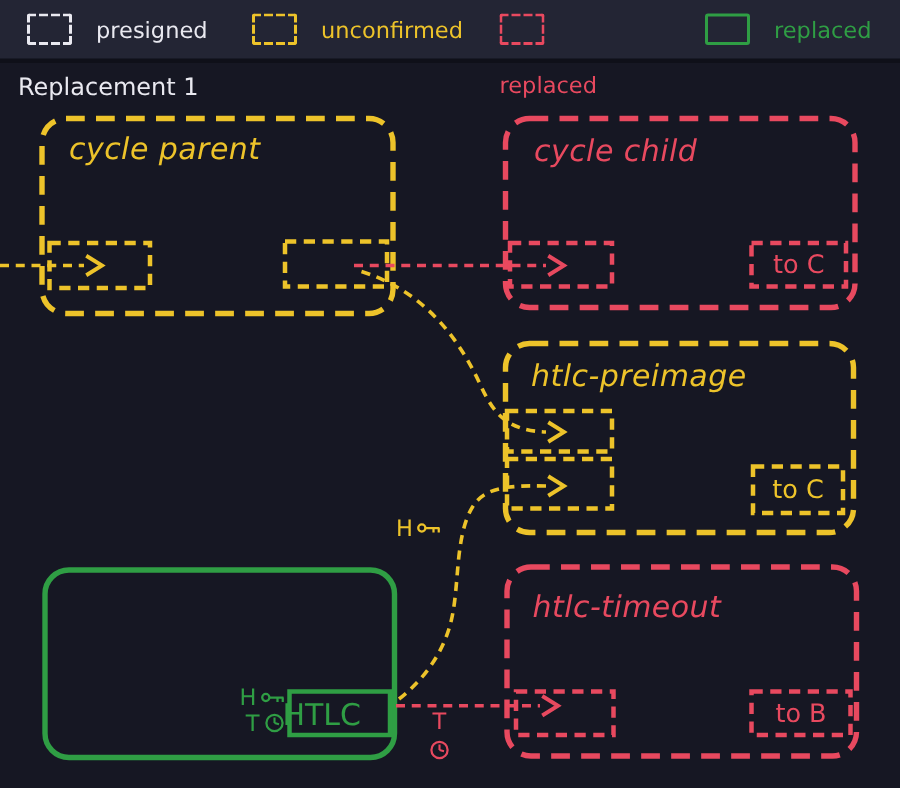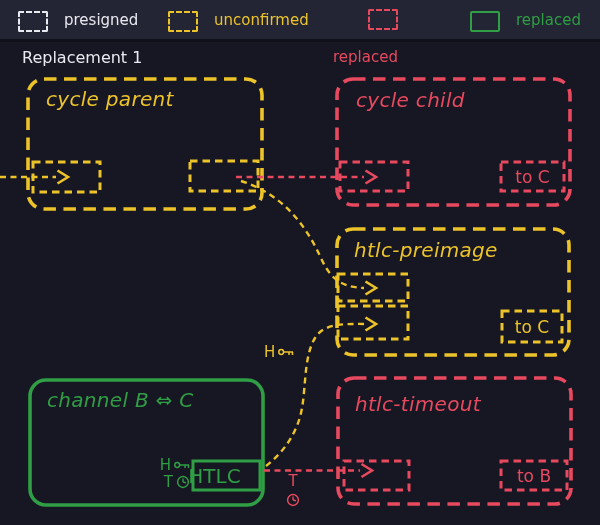--- a/index.html
+++ b/index.html
@@ -6,21 +6,21 @@
   .stage{
     position:relative;width:600px;height:525px;overflow:hidden;
     background:var(--background);
     font-family:"DejaVu Sans","Liberation Sans",sans-serif;
   }
   .legend-bar{
     position:absolute;left:0;top:0;width:600px;height:42px;
     background:var(--legend-background);
     border-bottom:3px solid #0f1019;box-sizing:border-box;
   }
-  .legend-item{position:absolute;top:9px;display:flex;align-items:flex-end;gap:16px;}
+  .legend-item{position:absolute;top:9px;display:flex;align-items:flex-start;gap:16px;}
   .swatch{width:26px;height:17px;border:2.5px dashed currentColor;border-radius:2px;}
   .swatch.solid{border-style:solid;}
   .legend-label{font-size:15px;line-height:23px;}
   .c-w{color:var(--presigned);}
   .c-y{color:var(--unconfirmed);}
   .c-r{color:var(--replaced);flex-direction:column;}
   .c-g{color:var(--confirmed);}
   .wires{position:absolute;left:0;top:0;}
   .sy{stroke:var(--unconfirmed);}
   .sr{stroke:var(--replaced);}
@@ -90,26 +90,25 @@
     <path class="wire sy" d="M241,181 C282,194 305,224 320,256 C329,276 338,287 364,288"></path>
     <path class="head sy" d="M365.5,281.5 L376,288 L365.5,294.5"></path>
 
     <path class="wire sy" d="M266,466 C284,452 298,432 302,408 C306,386 304,356 315,338 C323,325 338,323.5 364,324"></path>
     <path class="head sy" d="M365.5,317.5 L376,324 L365.5,330.5"></path>
 
     <path class="wire sr" d="M264,470.5 H360"></path>
     <path class="head sr" d="M361.5,464 L372,470.5 L361.5,477"></path>
   </svg>
 
-  <div class="lbl page-title" style="left:22px;top:48px">Replacement 1</div>
+  <div class="lbl page-title" style="left:12px;top:48px">Replacement 1</div>
 
   <div class="lbl node-title c-y" style="left:46px;top:87px">cycle parent</div>
   <div class="lbl node-title c-r" style="left:356px;top:88px">cycle child</div>
   <div class="lbl node-title c-y" style="left:354px;top:238px">htlc-preimage</div>
-  <div class="lbl node-title c-g" style="left:47px;top:388px">channel B ⇔ C</div>
   <div class="lbl node-title c-r" style="left:355px;top:392px">htlc-timeout</div>
 
   <div class="lbl box-label c-r" style="left:501px;top:162px;width:63px;height:29px">to C</div>
   <div class="lbl box-label c-y" style="left:502px;top:311px;width:60px;height:31px">to C</div>
   <div class="lbl box-label c-r" style="left:501px;top:461px;width:66px;height:29px">to B</div>
   <div class="lbl box-label c-g" style="left:193px;top:461px;width:43px;height:29px;font-size:20px">HTLC</div>
 
   <div class="lbl mini c-y" style="left:264px;top:343px">
     <span>H</span>
     <svg width="16" height="10" viewBox="0 0 16 10">

